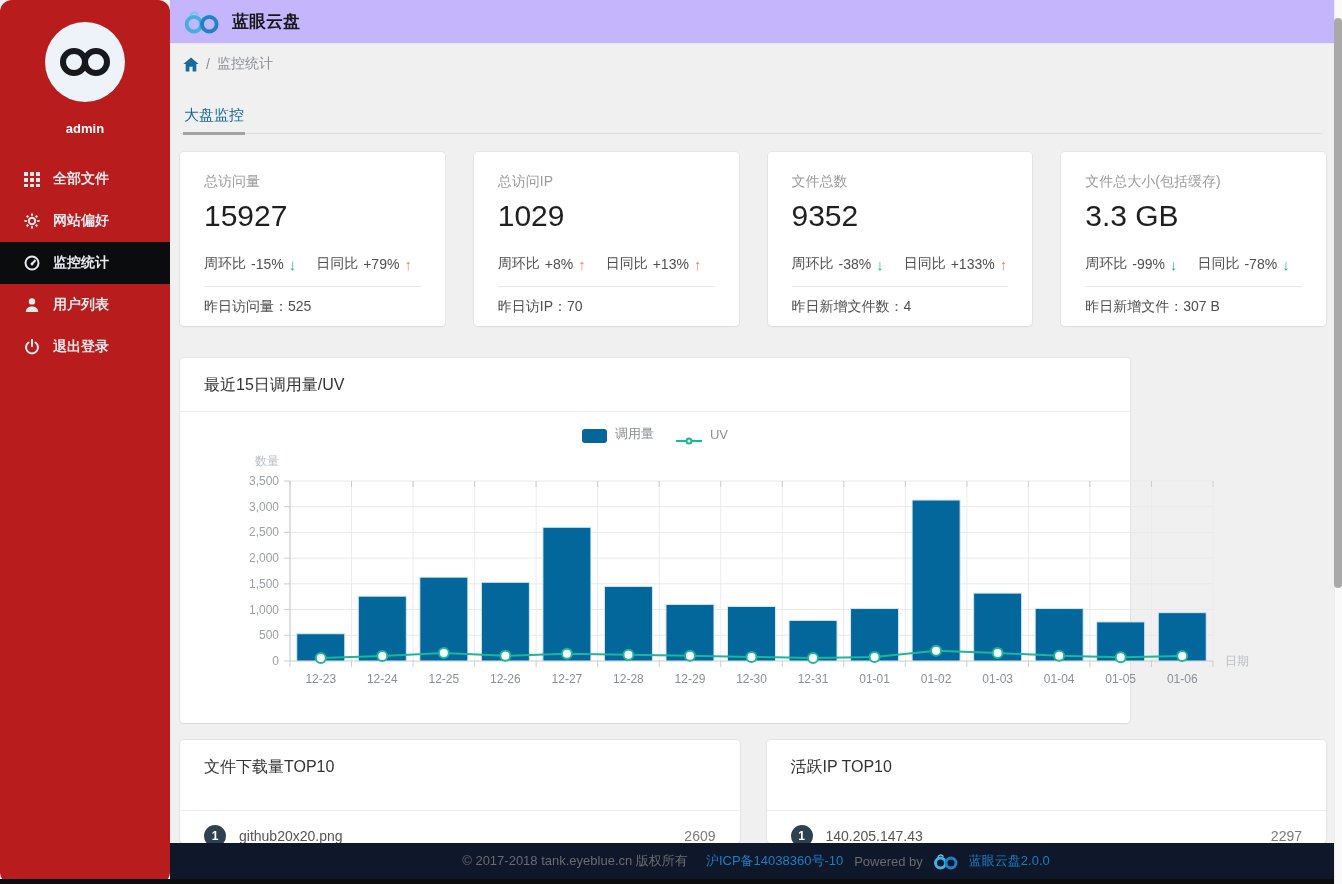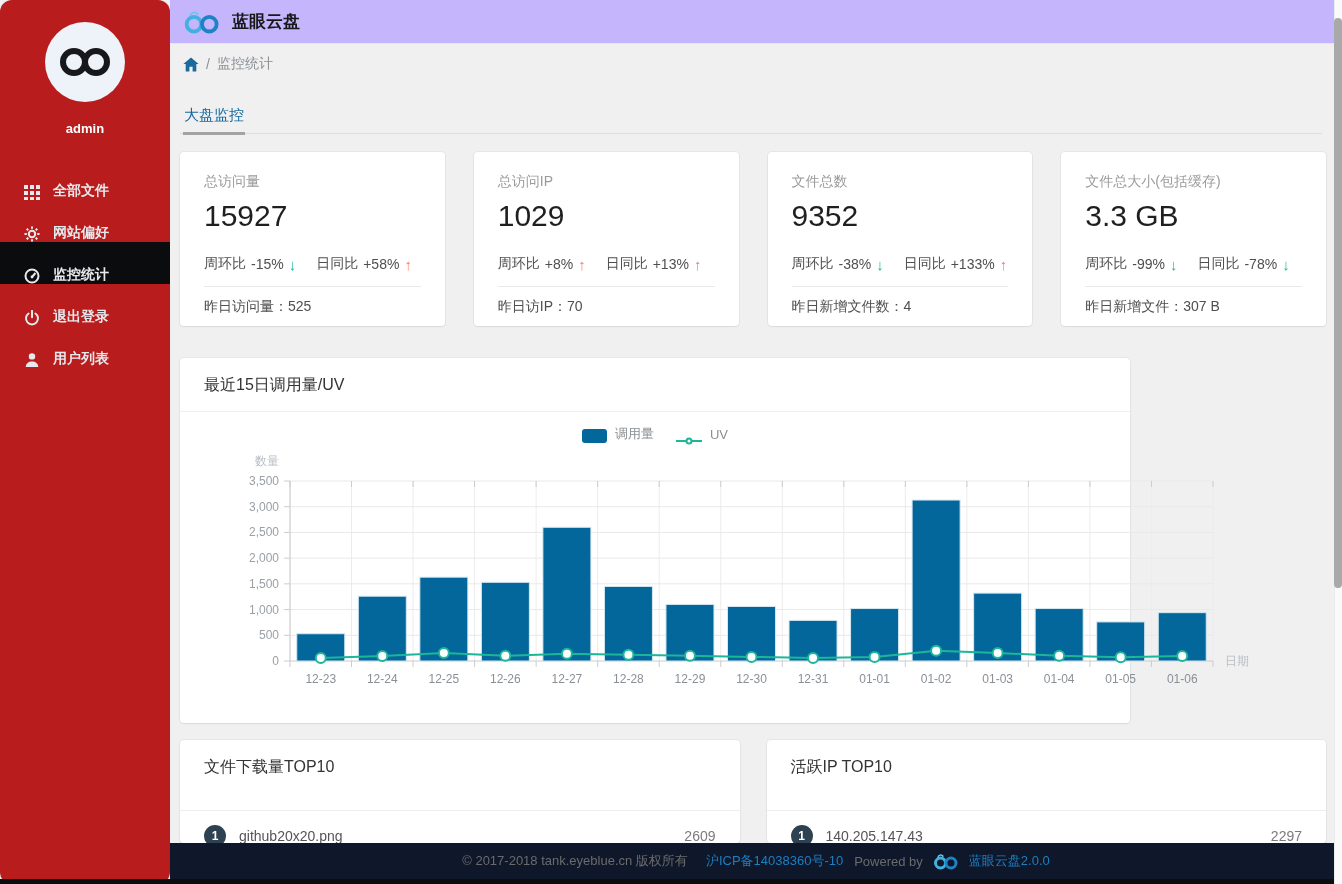--- a/index.html
+++ b/index.html
@@ -7,21 +7,21 @@
   .screen { position:relative; width:1342px; height:884px; background:#f0f0f0; overflow:hidden; }
 
   
   .sidebar { position:absolute; left:0; top:0; width:170px; height:884px; background:#b91c1c; z-index:5;border-radius:12px; }
   .avatar { position:absolute; left:45px; top:22px; width:80px; height:80px; border-radius:50%;
             background:#eef2f9; display:flex; align-items:center; justify-content:center; }
   .avatar svg { width:56px; height:36px; }
   .username { position:absolute; left:0; top:121px; width:170px; text-align:center;
               color:#ffffff; font-size:13px; font-weight:bold; }
   .menu { position:absolute; left:0; top:158px; width:170px; }
-  .menu-item { height:42px; display:flex; align-items:flex-end; padding-left:23px; gap:13px;
+  .menu-item { height:42px; display:flex; align-items:center; padding-left:23px; gap:13px;
                color:#e6e9ed; font-size:14px; font-weight:600; cursor:pointer; }
   .menu-item.active { background:#0b0c0e; }
   .menu-item .mi { width:17px; height:16px; display:flex; align-items:center; justify-content:center; }
 
   
   .header { position:absolute; left:170px; top:0; width:1172px; height:44px; background:#c4b5fd;
             border-bottom:1px solid #e7e7e7; display:flex; align-items:center; padding-left:13px; gap:11px; }
   .header-logo svg { width:38px; height:26px; display:block; }
   .header-title { font-size:17px; font-weight:bold; color:#16181a; }
 
@@ -134,34 +134,34 @@
             <circle cx="8" cy="8" r="6.5" fill="none" stroke="#e6e9ed" stroke-width="2"></circle>
             <line x1="8" y1="9" x2="11.5" y2="5" stroke="#e6e9ed" stroke-width="2"></line>
             <circle cx="8" cy="9" r="1.4" fill="#e6e9ed"></circle>
           </svg>
           </span>
         <span>监控统计</span>
       </div>
       <div class="menu-item">
         <span class="mi">
           <svg viewBox="0 0 16 16" width="16" height="16">
+            <circle cx="8" cy="4.4" r="3.2" fill="#e6e9ed"></circle>
+            <path d="M1.8 15c0-3.4 2.8-5.4 6.2-5.4s6.2 2 6.2 5.4z" fill="#e6e9ed"></path>
+          </svg>
+          </span>
+        <span>用户列表</span>
+      </div>
+      <div class="menu-item">
+        <span class="mi">
+          <svg viewBox="0 0 16 16" width="16" height="16">
             <path d="M4.6 3.5a6 6 0 1 0 6.8 0" fill="none" stroke="#e6e9ed" stroke-width="2" stroke-linecap="round"></path>
             <line x1="8" y1="0.8" x2="8" y2="7.2" stroke="#e6e9ed" stroke-width="2" stroke-linecap="round"></line>
           </svg>
           </span>
         <span>退出登录</span>
-      </div>
-      <div class="menu-item">
-        <span class="mi">
-          <svg viewBox="0 0 16 16" width="16" height="16">
-            <circle cx="8" cy="4.4" r="3.2" fill="#e6e9ed"></circle>
-            <path d="M1.8 15c0-3.4 2.8-5.4 6.2-5.4s6.2 2 6.2 5.4z" fill="#e6e9ed"></path>
-          </svg>
-          </span>
-        <span>用户列表</span>
       </div>
     </div>
   </div>
 
   <div class="header">
     <span class="header-logo">
       <svg viewBox="0 0 52 34">
         <path d="M10 9a5.5 5.5 0 0 1 10-2.5" fill="none" stroke="#6cc8ec" stroke-width="2.6" stroke-linecap="round"></path>
         <circle cx="15" cy="20" r="10" fill="none" stroke="#41b1e2" stroke-width="5.2"></circle>
         <circle cx="36" cy="20" r="10" fill="none" stroke="#1d83c4" stroke-width="5.2"></circle>
@@ -190,21 +190,21 @@
       <div class="stat-label">总访问量</div>
       <div class="stat-value">15927</div>
       <div class="stat-ratios">
         <span class="ratio">
           <span>周环比</span>
             <span>-15%</span>
           <span class="arrow" data-trend="down">↓</span>
         </span>
         <span class="ratio">
           <span>日同比</span>
-            <span>+58%</span>
+            <span>+79%</span>
           <span class="arrow" data-trend="up">↑</span>
         </span>
       </div>
       <div class="stat-divider"></div>
       <div class="stat-footer">
         <span>昨日访问量：</span><span>525</span>
       </div>
     </div>
 
     <div class="card stat-card">

